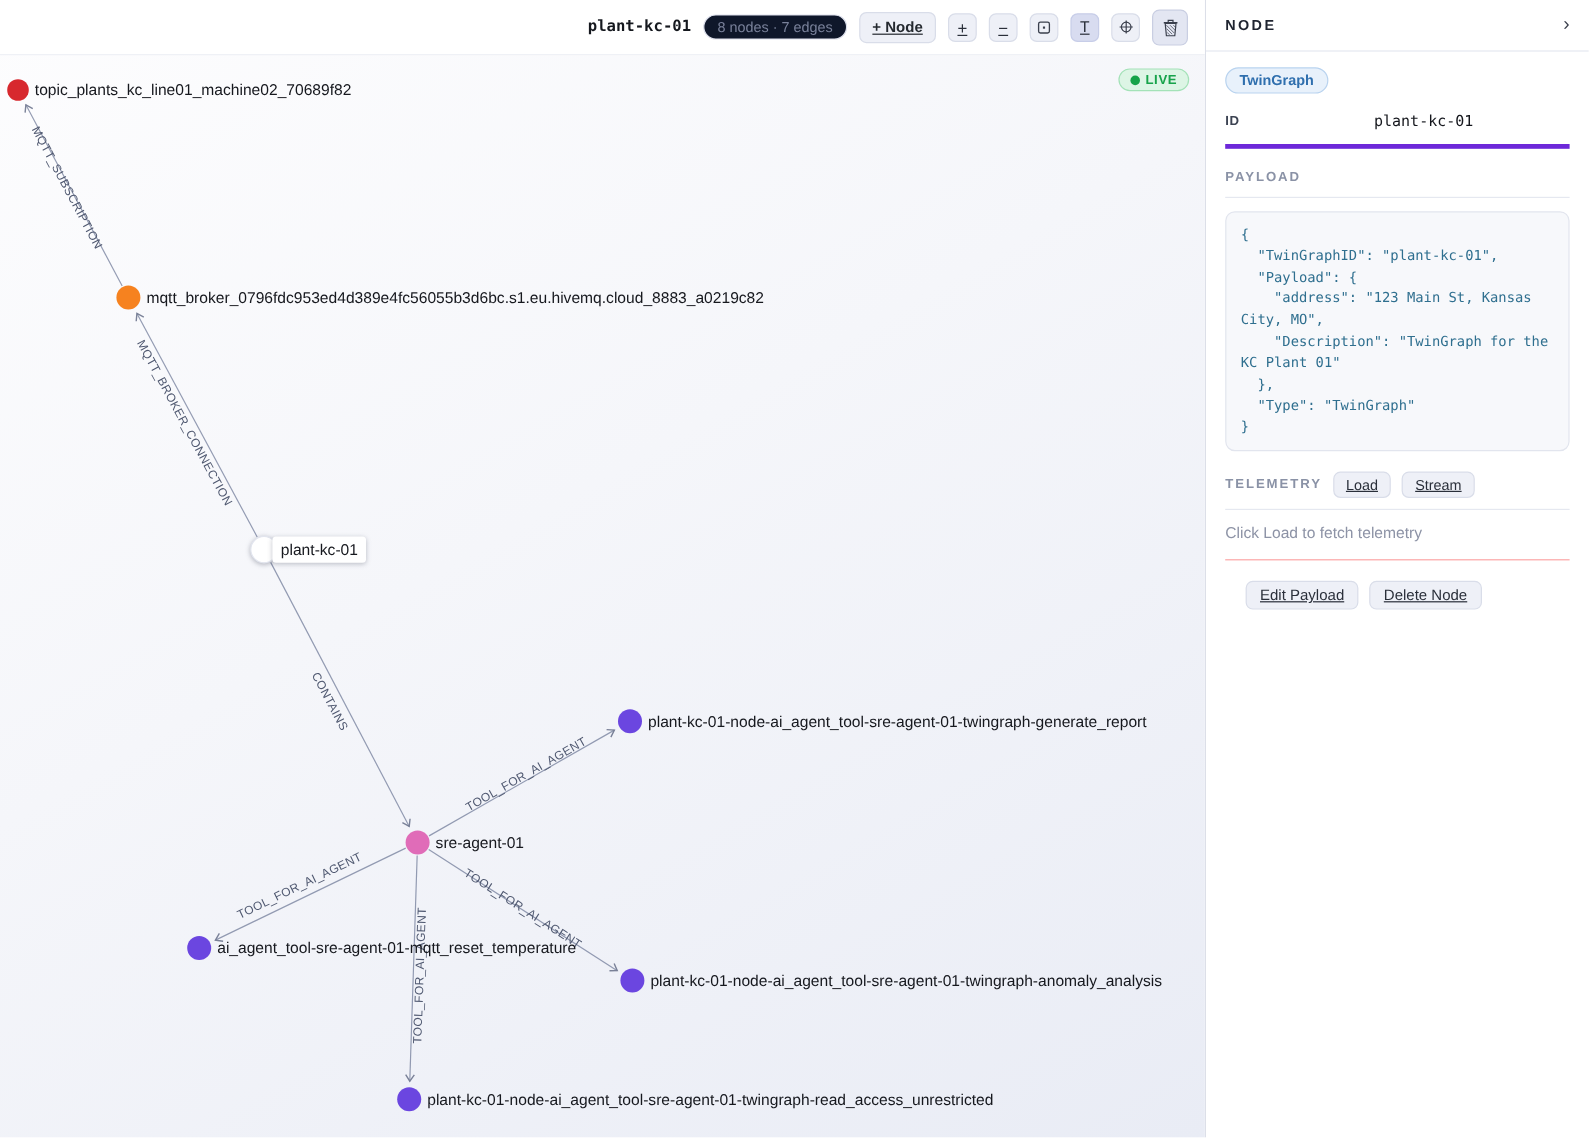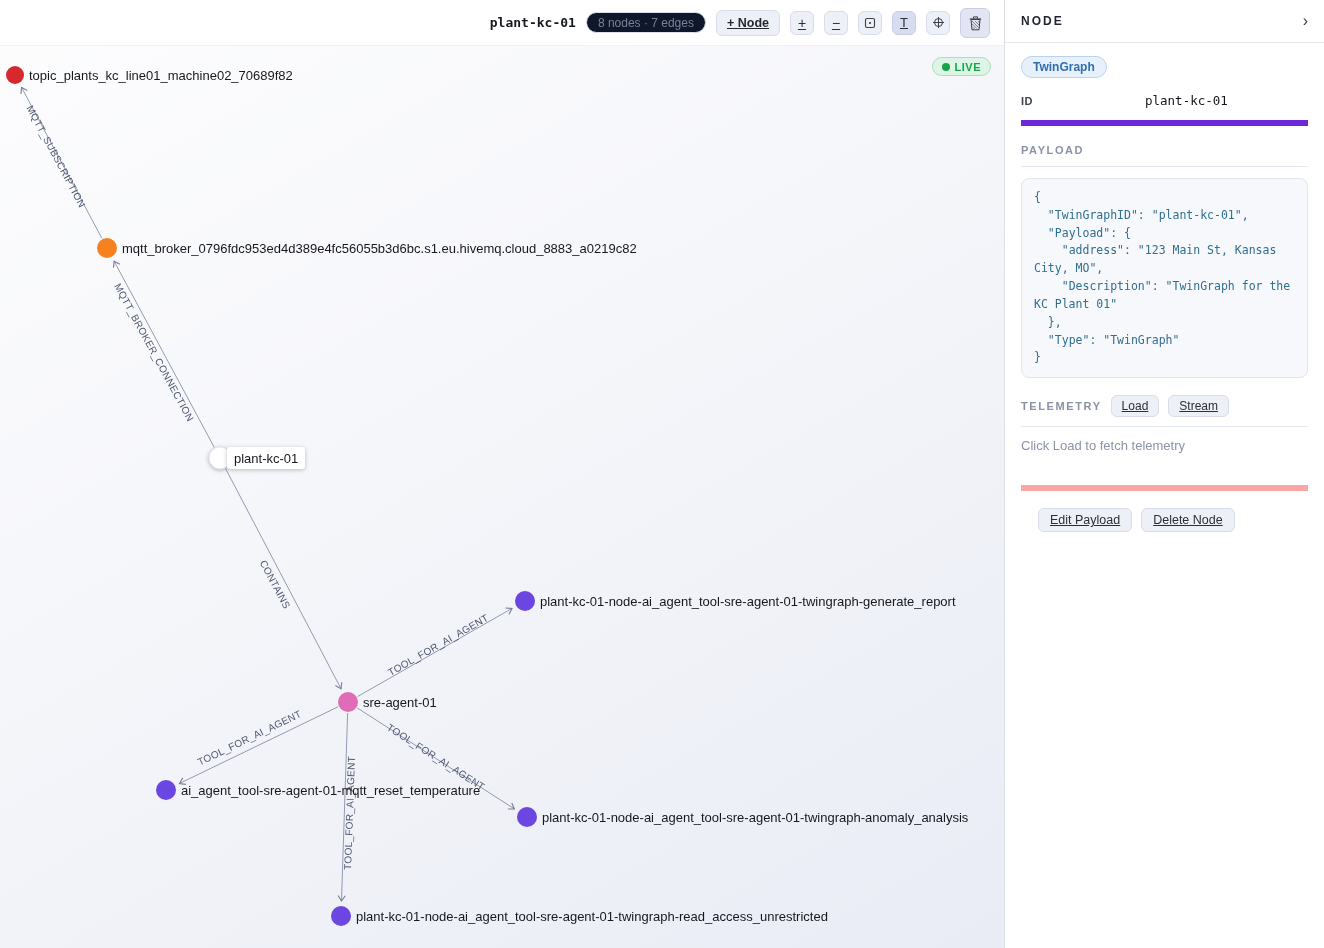--- a/index.html
+++ b/index.html
@@ -40,33 +40,33 @@
   
   .panel { width:320px; height:948px; background:#ffffff; border-left:1px solid #dcdfe8;
     display:flex; flex-direction:column; }
   .panel-header { height:43px; flex:none; display:flex; align-items:center; justify-content:space-between;
     padding:0 16px; border-bottom:1px solid #e5e8f0; }
   .panel-header-label { font-size:12px; font-weight:bold; letter-spacing:2px; color:#1f2430; }
   .chevron { font-size:16px; color:#3a3f4c; cursor:pointer; }
   .panel-body { padding:13px 16px 0 16px; }
   .type-badge { display:inline-block; padding:3px 11px; border-radius:12px; background:#e8f1fb;
     border:1px solid #b9d3ef; color:var(--badge-blue,#2f6fae); font-size:12px; font-weight:bold; }
-  .id-row { display:flex; align-items:center; margin-top:15px; padding-bottom:12px; border-bottom:6px solid #6d28d9; }
+  .id-row { display:flex; align-items:center; margin-top:15px; padding-bottom:12px; border-bottom:4px solid #6d28d9; }
   .id-label { width:124px; font-size:11px; font-weight:bold; color:#3c4352; letter-spacing:.5px; }
   .id-value { font-family:"DejaVu Sans Mono", monospace; font-size:12.5px; color:#14161c; }
   .section-label { font-size:11px; font-weight:bold; letter-spacing:1.6px; color:#8a92a6; }
   .payload-section { margin-top:14px; }
   .payload-head { padding-bottom:8px; border-bottom:1px solid #e5e8f0; }
   .code-block { margin-top:11px; background:#f7f8fb; border:1px solid #e2e5ee; border-radius:8px;
     padding:10px 12px; font-family:"DejaVu Sans Mono", monospace; font-size:11.5px; line-height:1.55;
     color:var(--payload-blue,#2f6f8f); white-space:pre-wrap; word-break:break-word; }
   .telemetry-row { display:flex; align-items:center; gap:9px; margin-top:17px; padding-bottom:9px;
     border-bottom:1px solid #e5e8f0; }
   .small-btn { padding:3px 10px; font-size:12px; color:#2a2f3a; }
-  .hint { margin-top:11px; padding-bottom:32px; border-bottom:6px solid #fca5a5;
+  .hint { margin-top:11px; padding-bottom:15px; border-bottom:1px solid #fca5a5;
     color:#8d93a6; font-size:13px; }
   .actions { margin-top:17px; display:flex; gap:9px;margin-left:17px; }
   .action-btn { padding:4px 11px; font-size:12.5px; color:#2a2f3a; }
 </style>
 </head>
 <body>
 
 <div class="app">
 
   <div class="canvas-wrap">

